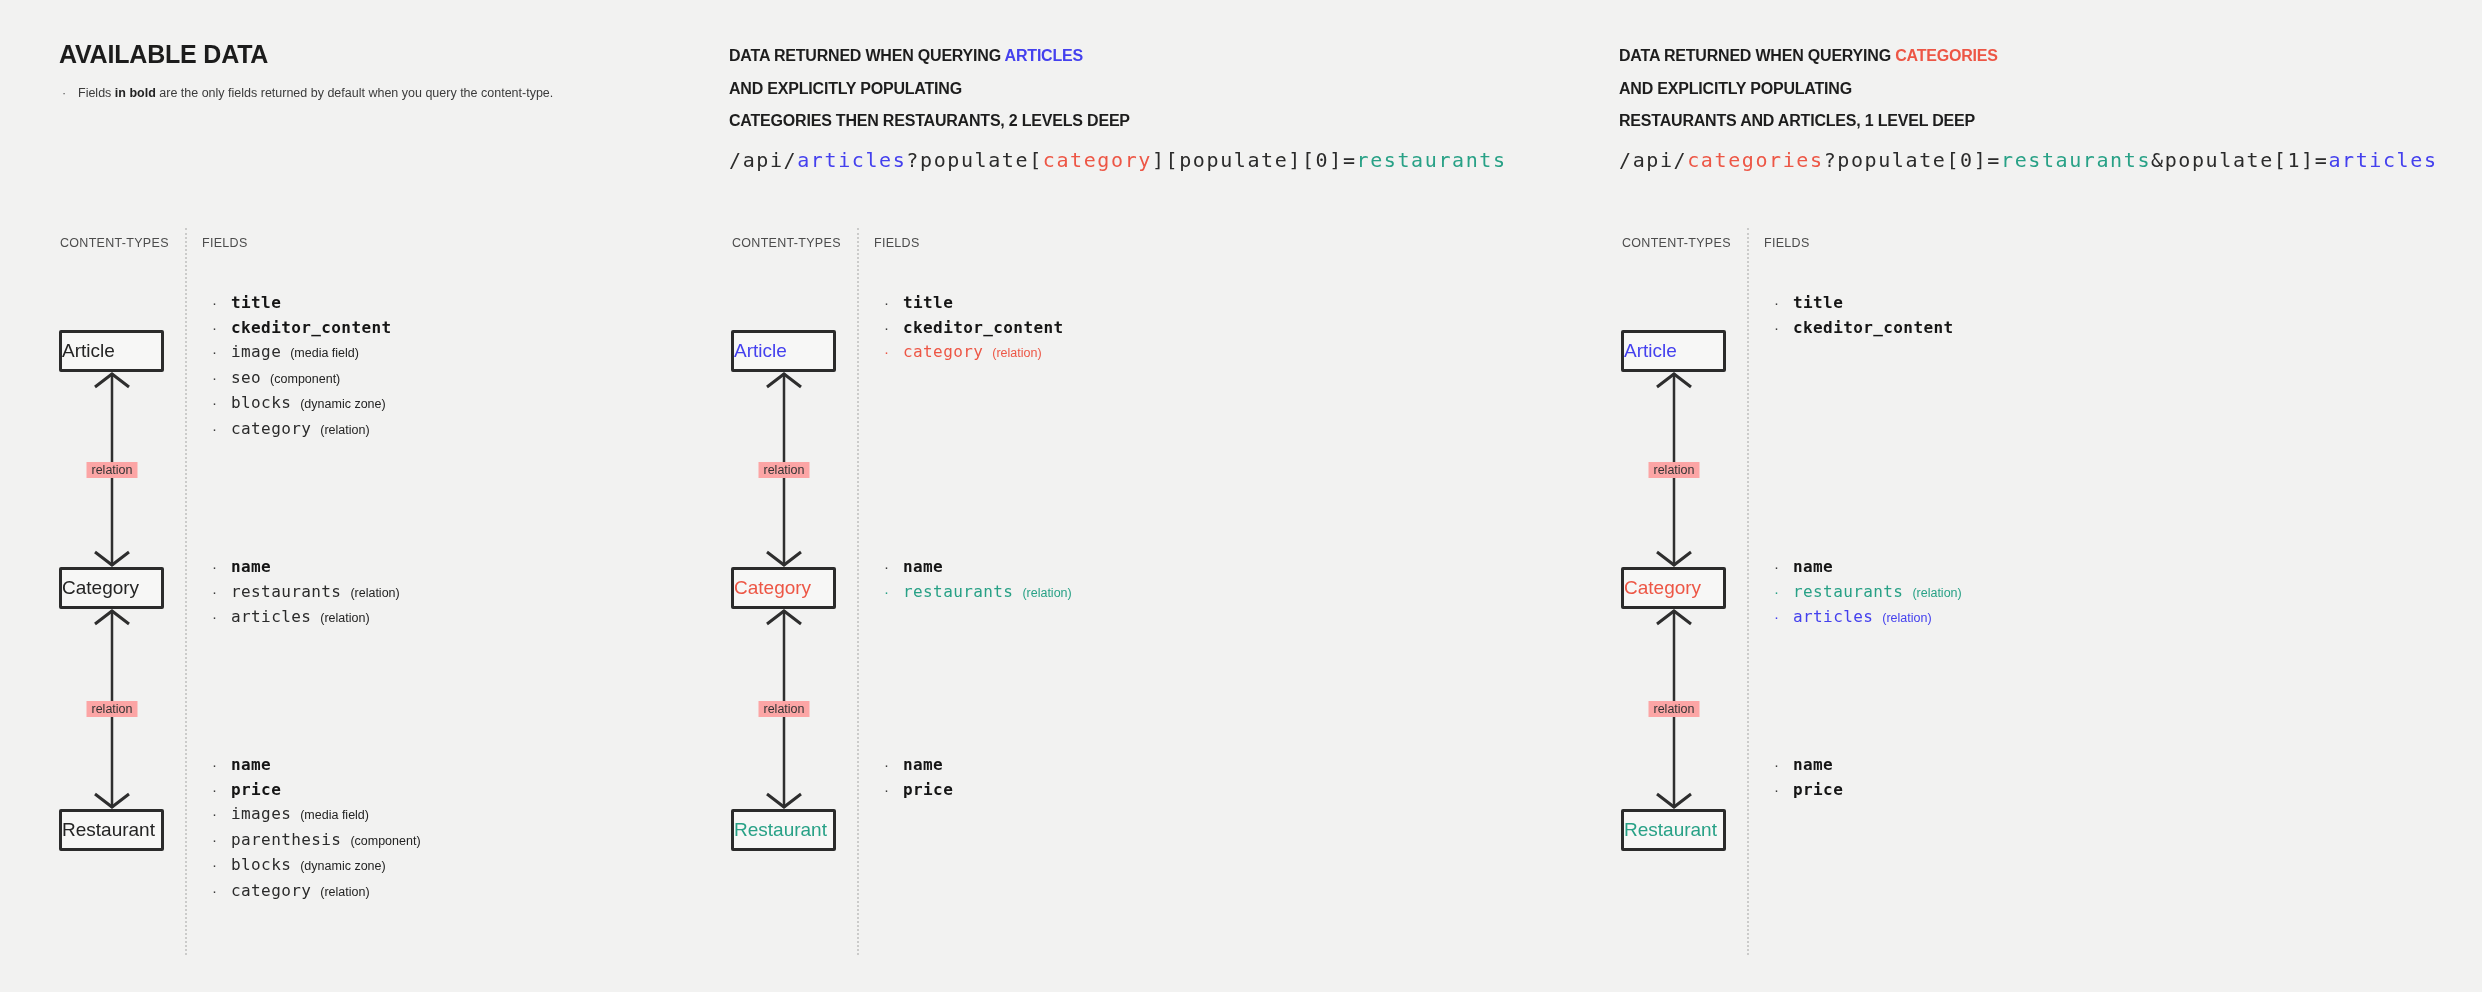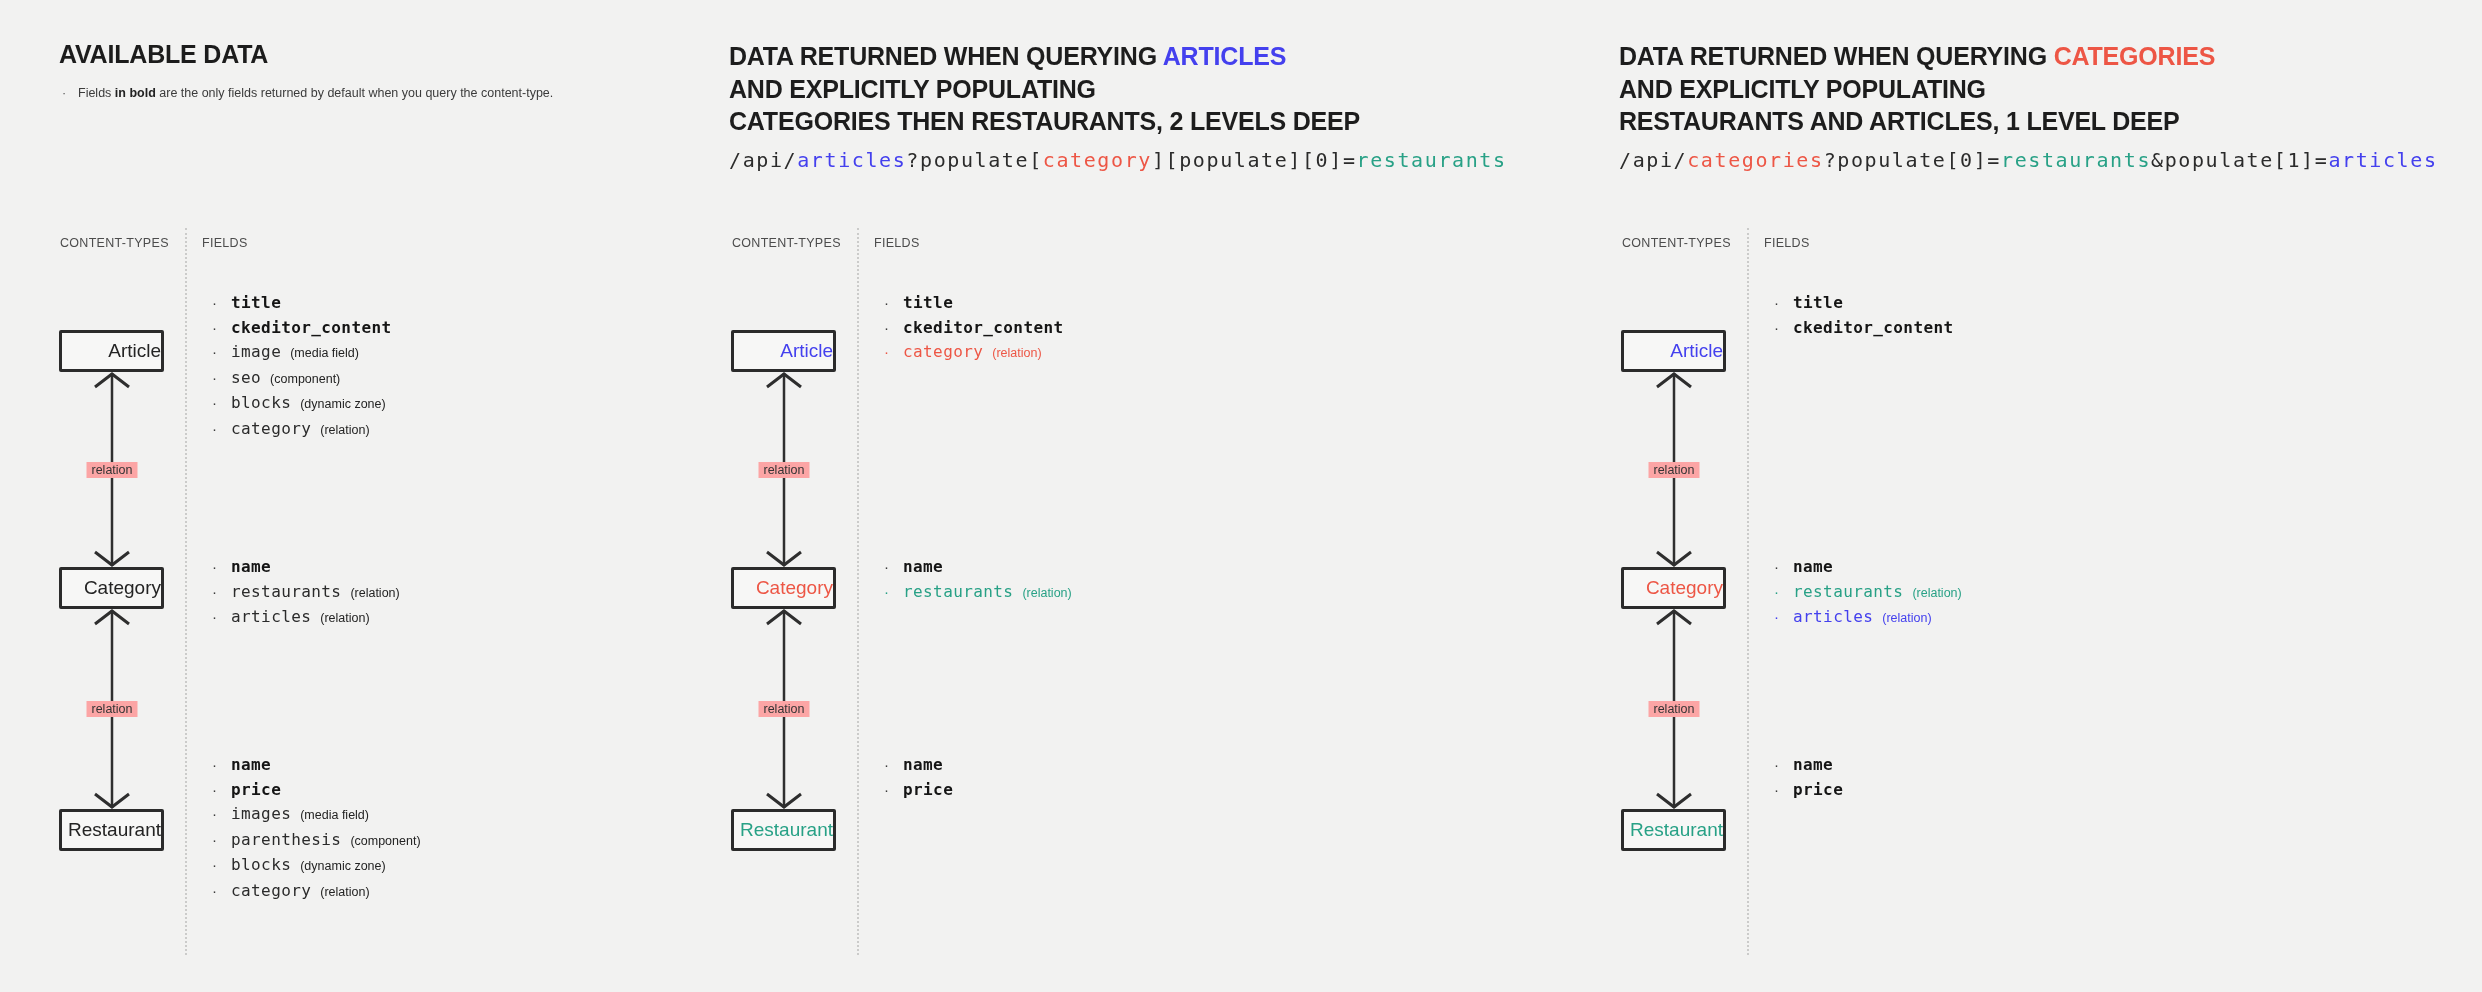--- a/index.html
+++ b/index.html
@@ -15,38 +15,38 @@
   #col3{left:1617px}
 
   
   .title-one{position:absolute;left:4px;top:40px;margin:0;
     font-size:25px;font-weight:700;color:#1c1c1c;letter-spacing:-0.2px;white-space:nowrap;}
   .notes{position:absolute;left:7px;top:84px;font-size:12.5px;line-height:19.5px;color:#3b3b3b;}
   .note-row{white-space:nowrap;}
   .note-bullet{display:inline-block;width:16px;text-align:left;color:#555;}
   .note-text{display:inline;}
   .note-text .b{font-weight:700;color:#222;}
-  .heading{position:absolute;left:2px;top:40px;font-size:25px;font-weight:700;
+  .heading{position:absolute;left:2px;top:40px;font-size:16px;font-weight:700;
     line-height:32.5px;color:#1d1d1d;letter-spacing:-0.2px;white-space:nowrap;}
   .code{position:absolute;left:2px;top:148px;
     font-family:"DejaVu Sans Mono","Liberation Mono",monospace;
     font-size:20px;letter-spacing:1.6px;color:#2b2b2b;white-space:nowrap;}
 
   
   .ct-label,.f-label{position:absolute;top:236px;font-size:12.5px;color:#4c4c4c;
     letter-spacing:0.3px;white-space:nowrap;}
   .ct-label{left:5px}
   .f-label{left:147px}
   .dotted{position:absolute;left:130px;top:228px;height:727px;width:0;
     border-left:2px dotted #cbcbca;}
 
   
   .node-box{position:absolute;left:4px;width:99px;height:36px;
     border:3px solid #2b2b2b;border-radius:2px;background:#f7f7f6;
-    display:flex;align-items:center;justify-content:flex-end;
+    display:flex;align-items:center;justify-content:flex-start;
     font-size:19px;color:#242424;white-space:nowrap;}
 
   
   .connector{position:absolute;left:36px;width:42px;}
   .relation-label{position:absolute;left:57px;transform:translate(-50%,-50%);
     font-size:12.5px;color:#333;background:#fca5a5;padding:1px 5px;white-space:nowrap;}
 
   
   .f-group{position:absolute;left:147px;margin-left:10px;}
   .f-row{line-height:24.5px;white-space:nowrap;font-size:16px;}

